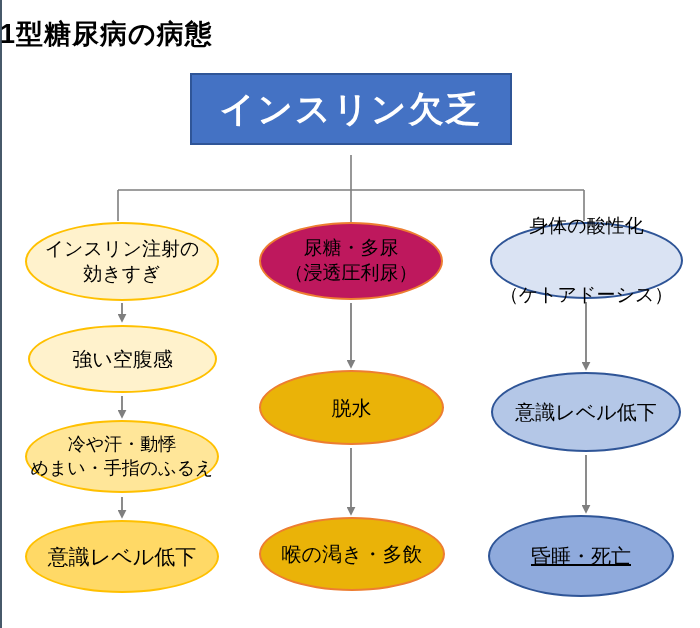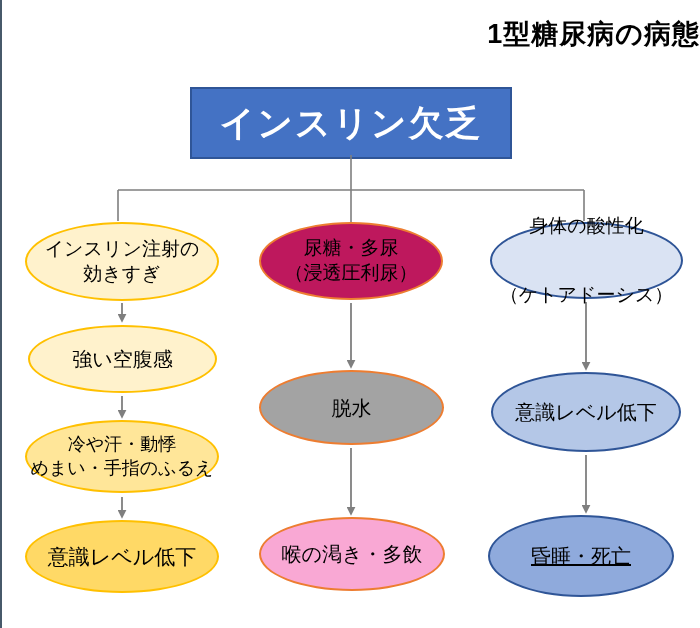--- a/index.html
+++ b/index.html
@@ -4,25 +4,25 @@
 <style>
   html,body{margin:0;padding:0;background:#ffffff;}
   body{font-family:"Liberation Sans","DejaVu Sans",sans-serif;}
   #stage{
     position:relative;width:700px;height:628px;background:#ffffff;overflow:hidden;
   }
   .left-edge{
     position:absolute;left:0;top:0;width:2px;height:628px;background:#47596a;
   }
   .title{
-    position:absolute;left:0;top:16px;width:700px;text-align:right;
+    position:absolute;left:0;top:16px;width:700px;text-align:left;
     font-size:27px;font-weight:bold;color:#000;letter-spacing:1px;
   }
   .root-box{
-    position:absolute;left:190px;top:87px;width:322px;height:72px;
+    position:absolute;left:190px;top:73px;width:322px;height:72px;
     background:#4472C4;border:2px solid #2F5597;box-sizing:border-box;
     display:flex;align-items:center;justify-content:center;text-align:right;
   }
   .root-box .label{
     color:#ffffff;font-size:35px;font-weight:bold;letter-spacing:2px;
   }
   svg.wires{position:absolute;left:0;top:0;width:700px;height:628px;pointer-events:none;}
   .node{
     position:absolute;border-radius:50%;box-sizing:border-box;
     display:flex;flex-direction:column;align-items:center;justify-content:center;
@@ -30,22 +30,22 @@
   }
   .node .ln{display:block;}
   
   .y-border{border:2.5px solid #FFC000;}
   .o-border{border:2.5px solid #ED7D31;}
   .b-border{border:2.5px solid #2F5597;}
   .fill-y1{background:#FFF2CC;}
   .fill-y2{background:#FFE699;}
   .fill-y3{background:#FFD966;}
   .fill-o1{background:#be185d;}
-  .fill-o2{background:#a3a3a3;}
-  .fill-o3{background:#f9a8d4;}
+  .fill-o2{background:#eab308;}
+  .fill-o3{background:#eab308;}
   .fill-b1{background:#DAE3F3;gap:44px;}
   .fill-b2{background:#B4C7E7;}
   .fill-b3{background:#8FAADC;}
   
   .nE1{left:25px;top:222px;width:194px;height:79px;font-size:19px;}
   .nE2{left:28px;top:325px;width:189px;height:68px;font-size:20px;}
   .nE3{left:25px;top:420px;width:194px;height:73px;font-size:18px;}
   .nE4{left:25px;top:520px;width:194px;height:73px;font-size:21px;}
   .nM1{left:259px;top:222px;width:184px;height:78px;font-size:19px;}
   .nM2{left:259px;top:370px;width:185px;height:75px;font-size:20px;}

